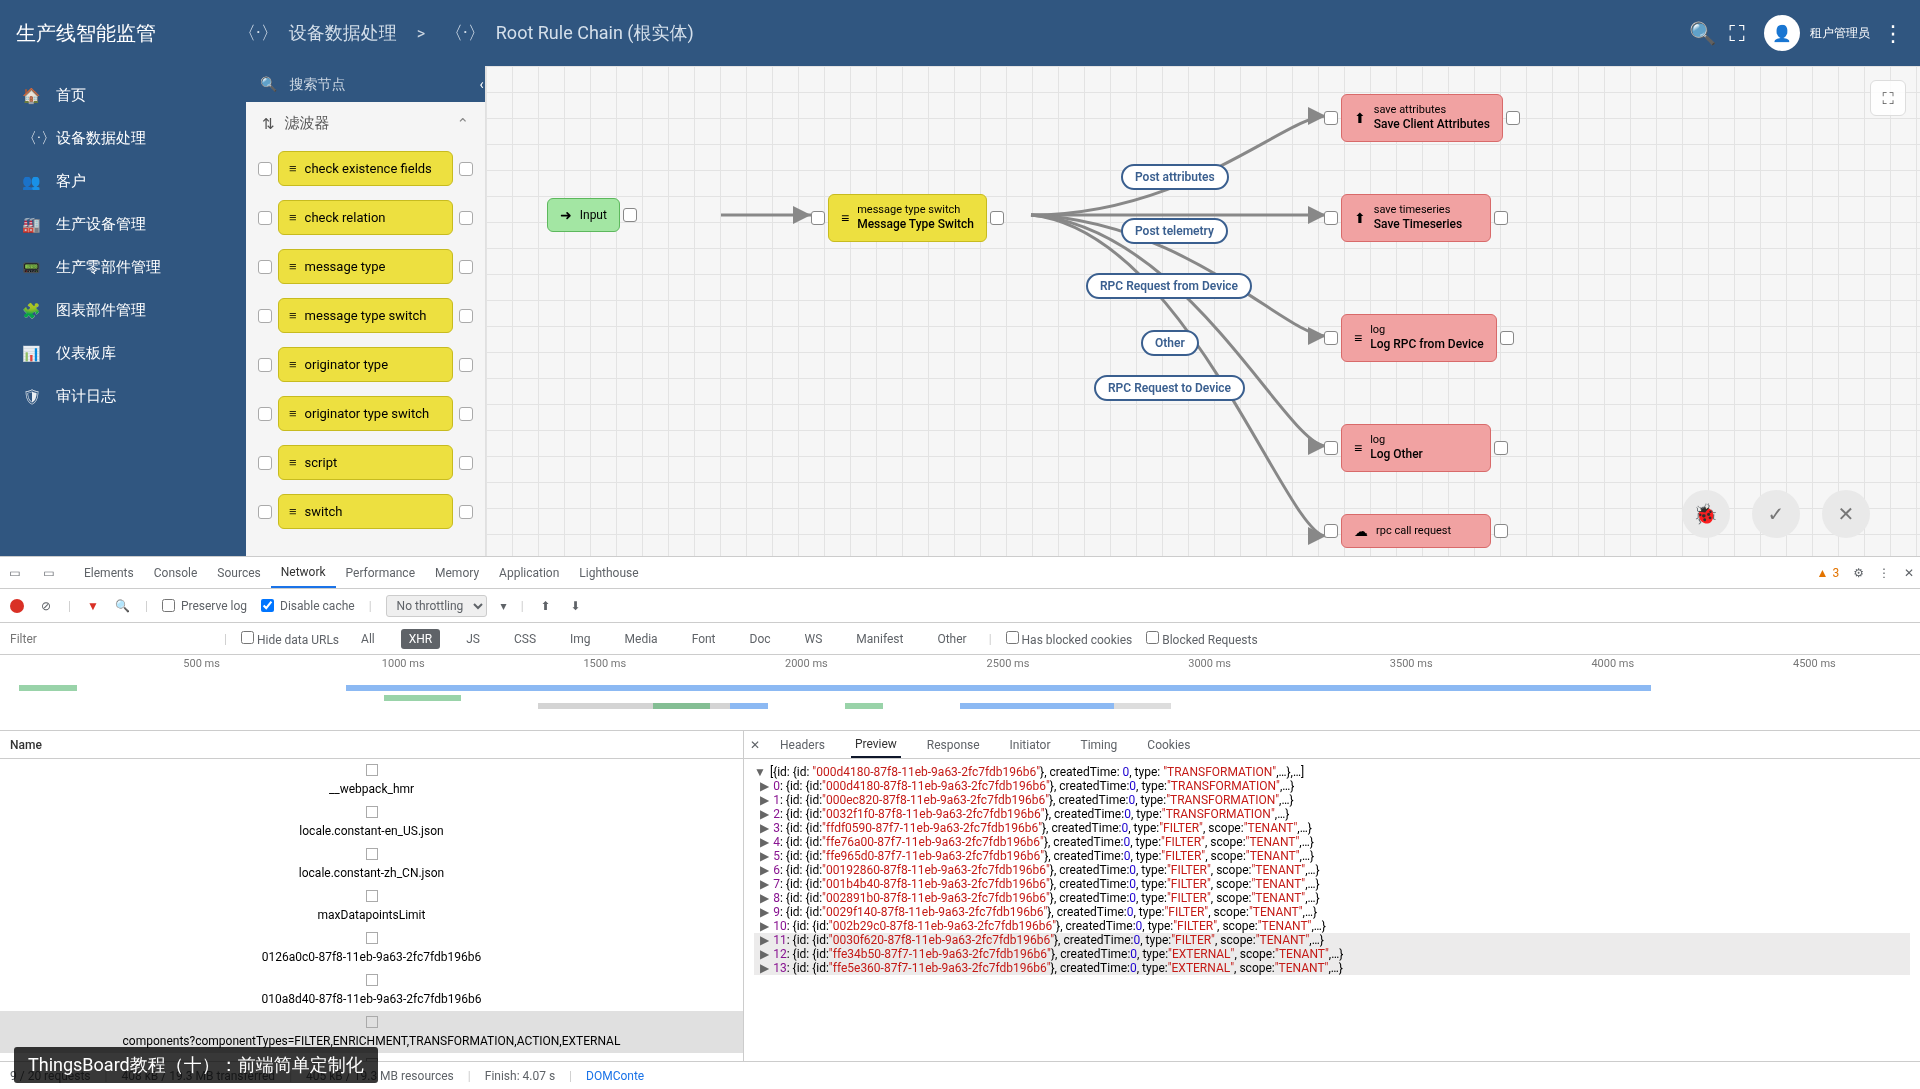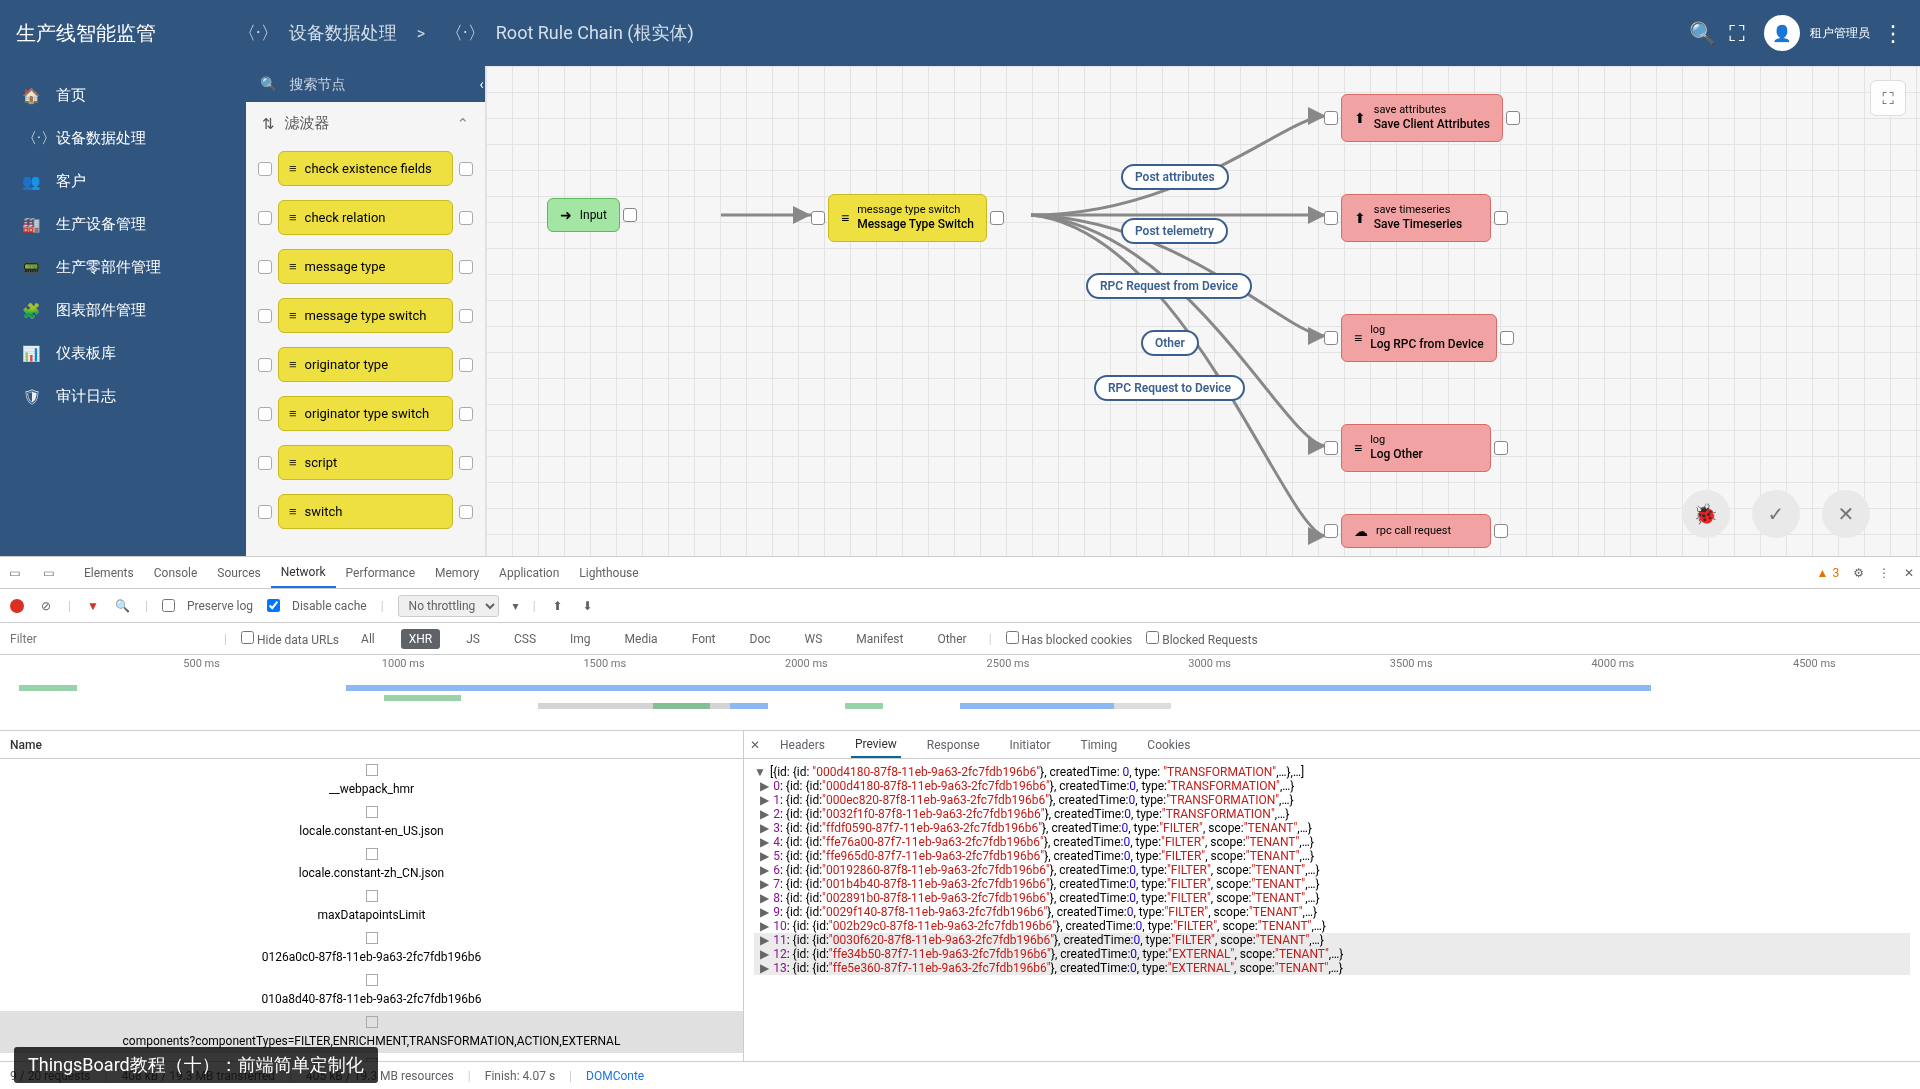--- a/index.html
+++ b/index.html
@@ -59,21 +59,21 @@
 .dt-tabs { display: flex; align-items: stretch; height: 100%; text-align: center; }
 .dt-tabs .tab { padding: 0 10px; display: flex; align-items: center; cursor: pointer; }
 .dt-tabs .tab.active { color: #333; border-bottom: 2px solid #1a73e8; }
 .dt-top .right { margin-left: auto; display: flex; align-items: center; gap: 14px; }
 .dt-top .warn { color: #e37400; display: flex; align-items: center; gap: 4px; }
 
 .dt-tool { height: 34px; display: flex; align-items: center; border-bottom: 1px solid #ccc; padding: 0 10px; gap: 14px; color: #5f6368; }
 .dt-tool .rec { width: 14px; height: 14px; border-radius: 50%; background: #d93025; }
 .dt-tool .fico { width: 16px; text-align: center; cursor: pointer; }
 .dt-tool .funnel { color: #d93025; }
-.dt-tool label { display: flex; align-items: center; gap: 12px; }
+.dt-tool label { display: flex; align-items: center; gap: 6px; }
 .dt-tool select { border: 1px solid #ccc; border-radius: 3px; padding: 2px 6px; font-size: 12px; color: #5f6368; }
 
 .dt-filter { height: 32px; display: flex; align-items: center; border-bottom: 1px solid #ccc; padding: 0 10px; gap: 14px; color: #5f6368; }
 .dt-filter input.filt { border: none; outline: none; width: 200px; font-size: 12px; }
 .dt-filter .types { display: flex; align-items: center; gap: 18px; }
 .dt-filter .types span { padding: 3px 8px; border-radius: 3px; cursor: pointer; }
 .dt-filter .types span.sel { background: #5f6368; color: #fff; }
 
 .dt-timeline { height: 76px; border-bottom: 1px solid #ccc; position: relative; }
 .dt-timeline .ticks { position: absolute; inset: 0; }
@@ -86,21 +86,21 @@
 .dt-list .hdr { height: 28px; display: flex; align-items: center; border-bottom: 1px solid #ccc; padding: 0 10px; font-weight: 500; color: #333; }
 .dt-list .rows { flex: 1; overflow-y: auto; }
 .dt-list .row { display: flex; align-items: center; padding: 5px 10px; gap: 6px; cursor: pointer; flex-direction: column; }
 .dt-list .row.sel { background: #e0e0e0; }
 .dt-list .row .cb { width: 12px; height: 12px; border: 1px solid #aaa; }
 
 .dt-detail { flex: 1; display: flex; flex-direction: column; min-height: 0; }
 .dt-detail .dhdr { height: 28px; display: flex; align-items: center; border-bottom: 1px solid #ccc; padding: 0 6px; gap: 16px; color: #5f6368; }
 .dt-detail .dhdr .close { cursor: pointer; }
 .dt-detail .dhdr .dtab { cursor: pointer; padding: 0 4px; height: 100%; display: flex; align-items: center; }
-.dt-detail .dhdr .dtab.active { color: #333; border-bottom: 2px solid #0369a1; }
+.dt-detail .dhdr .dtab.active { color: #333; border-bottom: 2px solid #0f172a; }
 .dt-detail .pre { flex: 1; overflow: auto; font-family: Menlo, Consolas, monospace; font-size: 12px; padding: 6px 10px; white-space: nowrap; }
 .dt-detail .pre .line { display: flex; align-items: flex-start; }
 .dt-detail .pre .arrow { color: #666; margin-right: 4px; cursor: pointer; }
 .dt-detail .pre .idx { color: #881391; }
 .dt-detail .pre .str { color: #c41a16; }
 .dt-detail .pre .num { color: #1c00cf; }
 .dt-detail .pre .line.grey { background: #ecebeb; }
 
 .dt-status { height: 28px; display: flex; align-items: center; border-top: 1px solid #ccc; padding: 0 10px; gap: 14px; color: #5f6368; position: relative; }
 .dt-status .sep { color: #ccc; }

